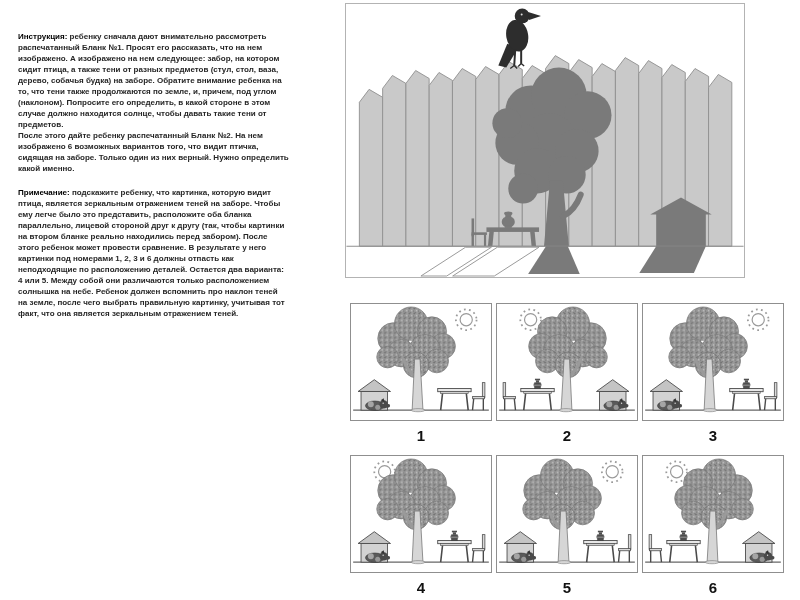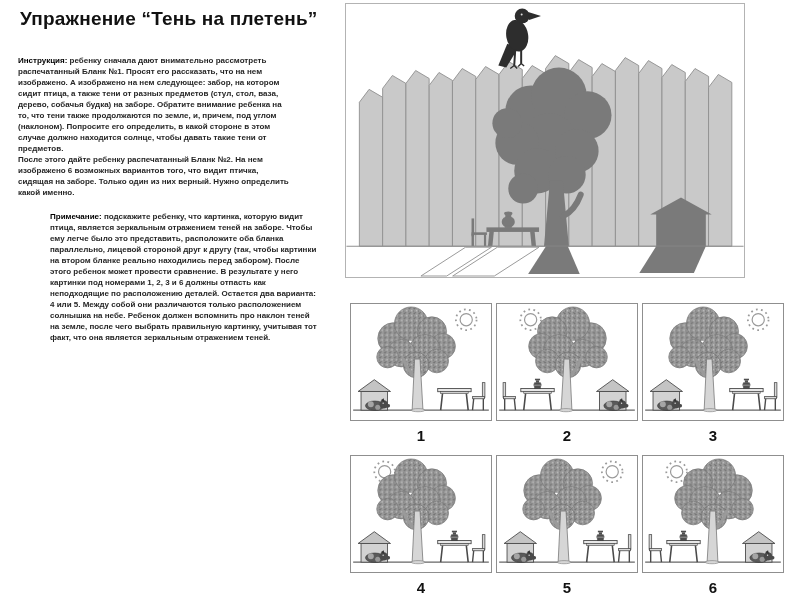--- a/index.html
+++ b/index.html
@@ -5,21 +5,21 @@
   html,body{margin:0;padding:0;}
   body{
     width:800px;height:600px;position:relative;background:#ffffff;
     font-family:"Liberation Sans","DejaVu Sans",sans-serif;color:#1c1c1c;
     overflow:hidden;
   }
   .left-col{position:absolute;left:18px;top:6px;width:324px;}
   .page-title{font-size:19px;font-weight:bold;margin:0;padding:2px 0 0 2px;color:#111;letter-spacing:.2px;}
   .para{white-space:pre-line;font-size:8px;line-height:11px;margin:0;color:#262626;font-weight:bold;}
   .para.instruction{margin-top:25px;}
-  .para.note{margin-top:13px;margin-left:32px;}
+  .para.note{margin-top:13px;}
   .para b{color:#000;}
   .main-illustration{
     position:absolute;left:345px;top:3px;width:400px;height:275px;
     border:1px solid #b3b3b3;box-sizing:border-box;background:#fff;
   }
   .main-illustration svg{display:block;width:398px;height:273px;}
   .variants-grid{
     position:absolute;left:350px;top:303px;width:436px;
     display:grid;grid-template-columns:repeat(3,142px);column-gap:4px;row-gap:0;
   }
@@ -103,21 +103,20 @@
 
     <g id="g-chair">
       <rect x="0" y="-28" width="2.6" height="15" fill="#d9d9d9" stroke="#4a4a4a" stroke-width="0.8"></rect>
       <rect x="0.5" y="-13.8" width="12" height="2.2" fill="#d9d9d9" stroke="#4a4a4a" stroke-width="0.8"></rect>
       <path d="M1.6,-11.6 L1.6,0 M11.4,-11.6 L12.6,0" fill="none" stroke="#4a4a4a" stroke-width="1.4"></path>
     </g>
   </defs>
 </svg>
 
 <div class="left-col">
-  <h1 class="page-title">Упражнение “Тень на плетень”</h1>
   <p class="para instruction"><b>Инструкция:</b><span> ребенку сначала дают внимательно рассмотреть
 распечатанный Бланк №1. Просят его рассказать, что на нем
 изображено. А изображено на нем следующее: забор, на котором
 сидит птица,  а также тени от разных предметов (стул, стол, ваза,
 дерево, собачья будка) на заборе. Обратите внимание ребенка на
 то, что тени также продолжаются по земле, и, причем, под углом
 (наклоном). Попросите его определить, в какой стороне в этом
 случае должно находится солнце, чтобы давать такие тени от
 предметов.
 После этого дайте ребенку распечатанный Бланк №2. На нем

